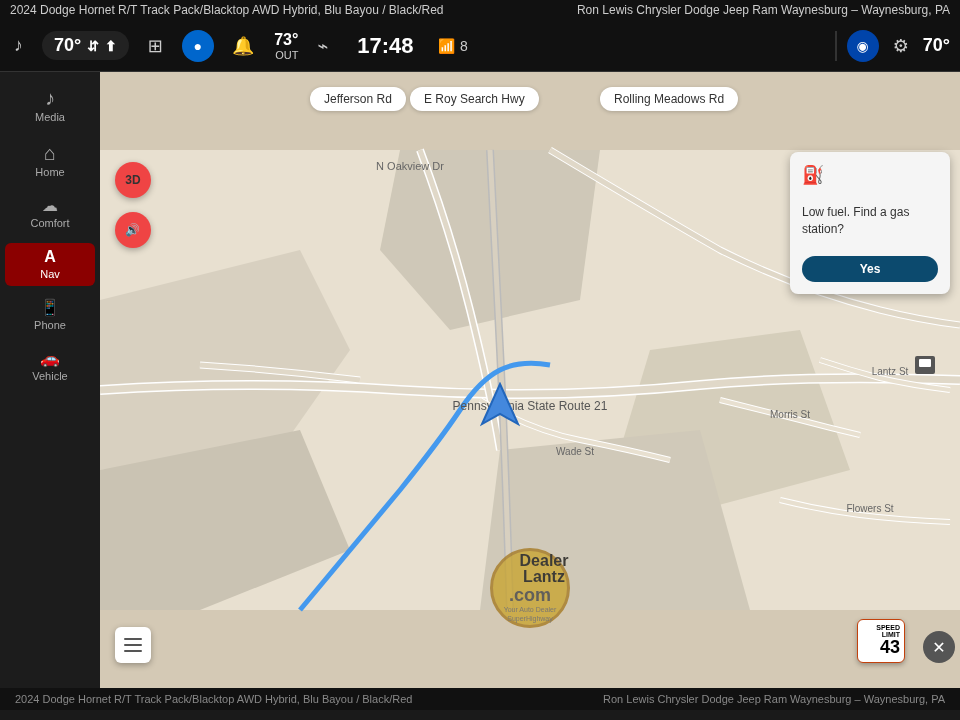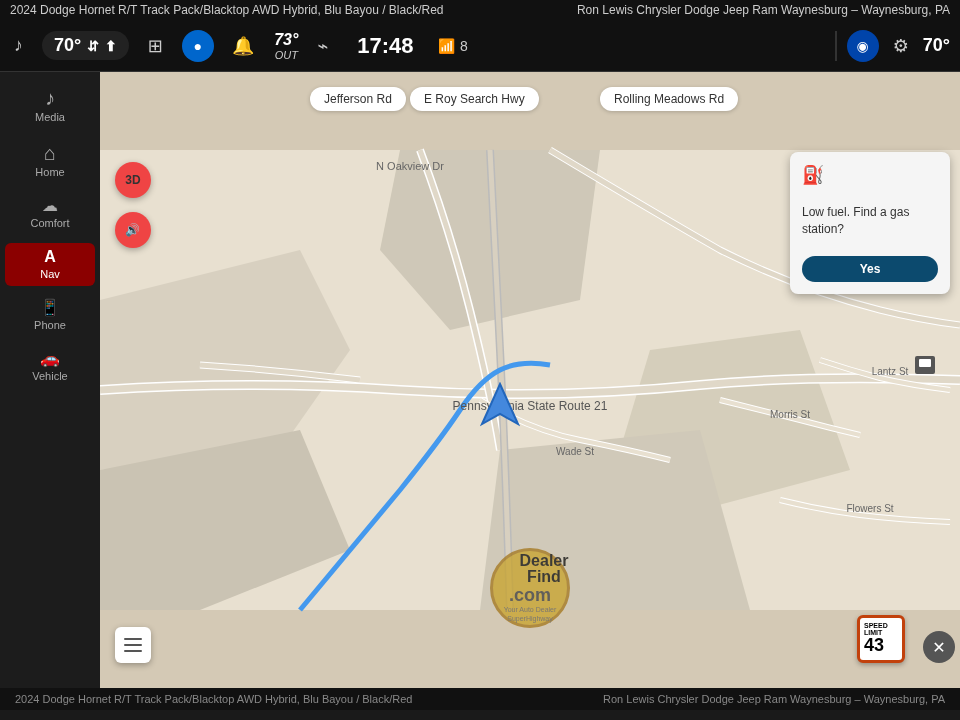--- a/index.html
+++ b/index.html
@@ -91,24 +91,23 @@
       color: #ccc;
       font-size: 18px;
       cursor: pointer;
       padding: 4px;
       border-radius: 4px;
     }
 
     .outside-temp {
       display: flex;
       flex-direction: column;
-      align-items: center;
+      align-items: flex-end;
       color: #ccc;
       font-size: 11px;
-      font-style: italic;
     }
     .outside-temp .temp-val {
       font-size: 16px;
       color: #fff;
       font-weight: bold;
     }
 
     .clock {
       color: #fff;
       font-size: 22px;
@@ -270,25 +269,25 @@
       cursor: pointer;
       width: 100%;
     }
 
     
     .speed-limit {
       position: absolute;
       bottom: 25px;
       right: 55px;
       background: #fff;
-      border: 3px solid #c2410c;
+      border: 1px solid #c2410c;
       border-radius: 6px;
       width: 48px;
       padding: 4px;
-      text-align: left;
+      text-align: right;
       z-index: 10;
       box-shadow: 0 2px 5px rgba(0,0,0,0.3);
     }
     .speed-label {
       font-size: 7px;
       font-weight: bold;
       color: #000;
       line-height: 1;
     }
     .speed-number {
@@ -565,21 +564,21 @@
 
     <div class="menu-btn">
       <div class="menu-line"></div>
       <div class="menu-line"></div>
       <div class="menu-line"></div>
     </div>
 
     <div class="watermark">
       <div class="watermark-logo">
         <div class="watermark-text">Dealer</div>
-        <div class="watermark-text">Find</div>
+        <div class="watermark-text">Lantz</div>
         <div class="watermark-com">.com</div>
         <div class="watermark-sub">Your Auto Dealer SuperHighway</div>
       </div>
     </div>
   </div>
 </div>
 
 <div class="bottom-bar">
   <span>2024 Dodge Hornet R/T Track Pack/Blacktop AWD Hybrid,  Blu Bayou / Black/Red</span>
   <span>Ron Lewis Chrysler Dodge Jeep Ram Waynesburg – Waynesburg, PA</span>

